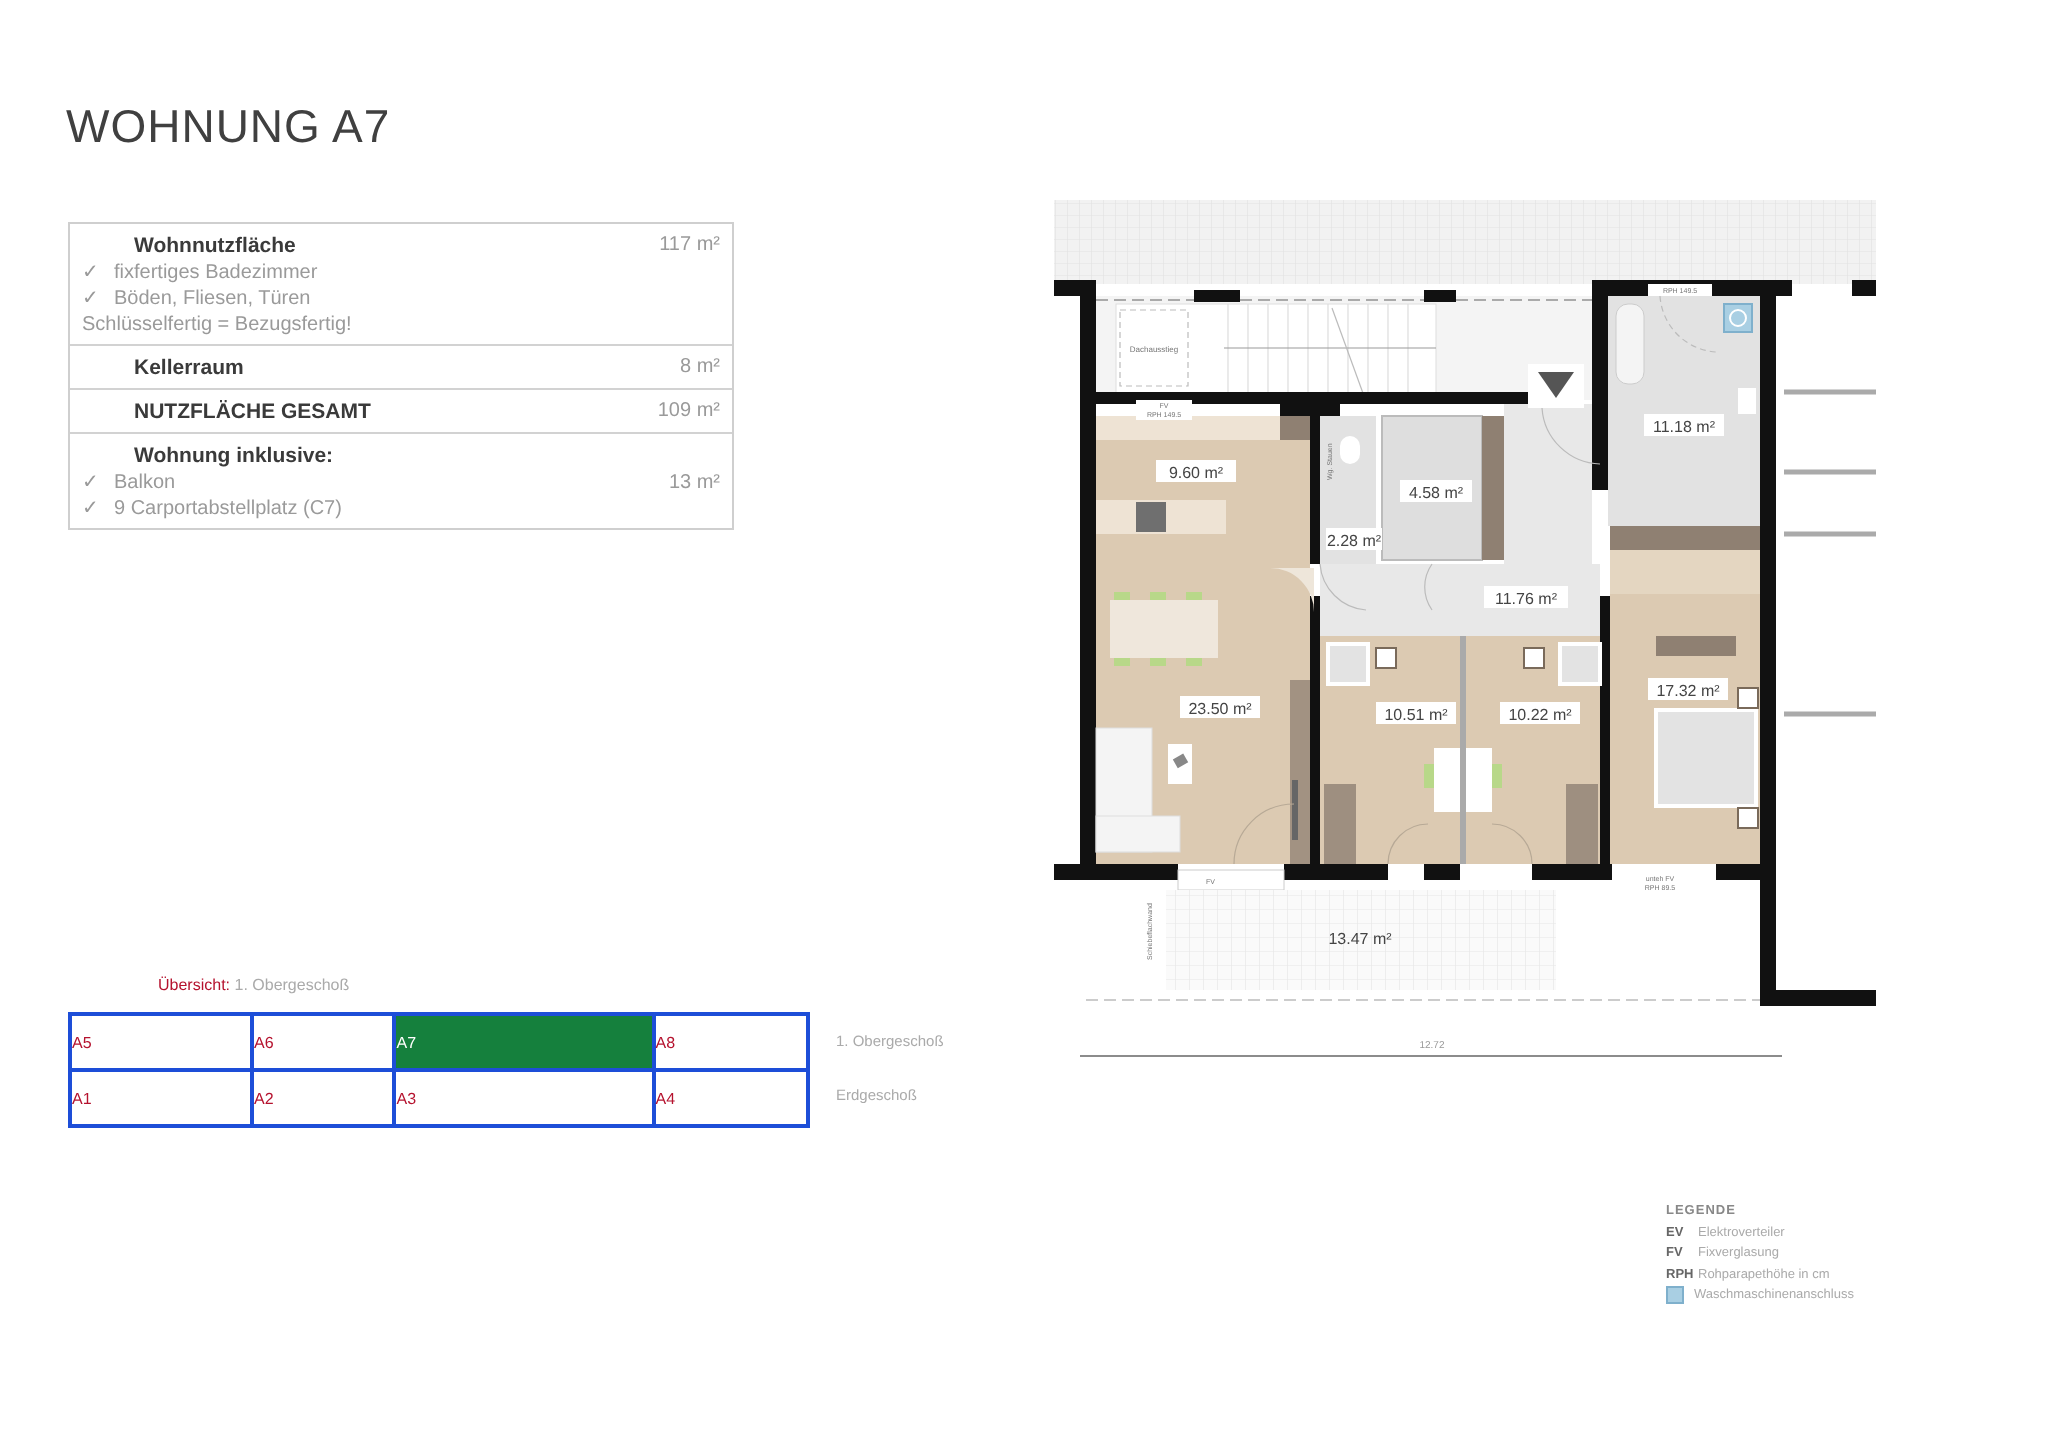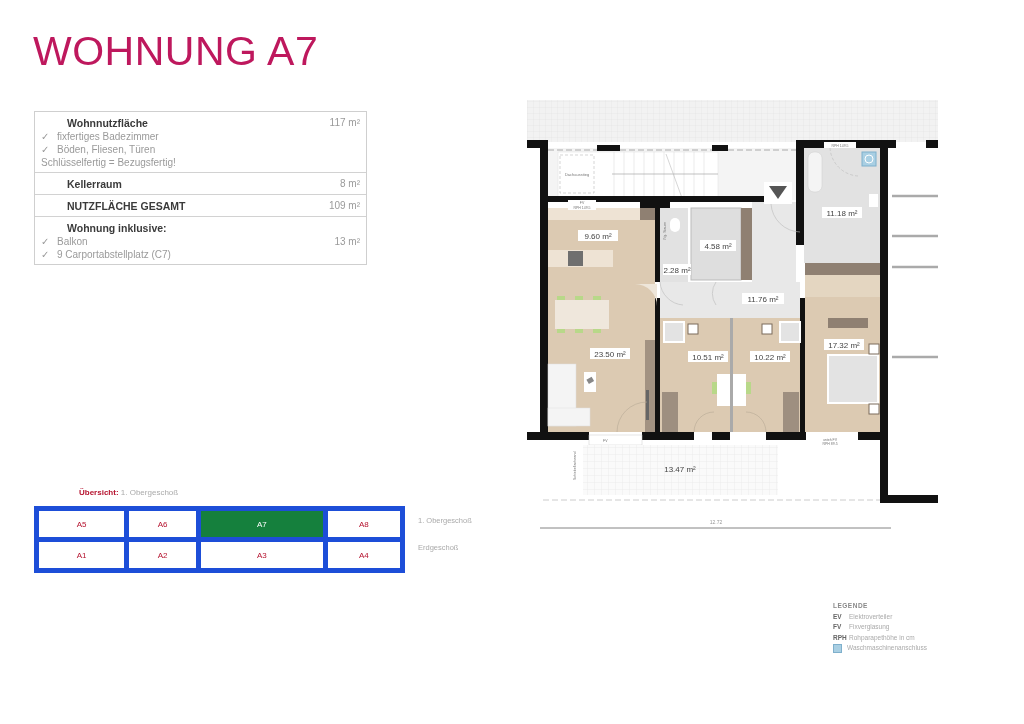--- a/index.html
+++ b/index.html
@@ -1,32 +1,32 @@
 <!DOCTYPE html>
 <html><head>
 <meta charset="utf-8">
 <style>
   html,body{margin:0;padding:0;background:#fff;}
   body{width:1024px;height:724px;position:relative;overflow:hidden;font-family:"Liberation Sans",sans-serif;color:#3a3a3a;}
-  .title{position:absolute;left:33px;top:28px;font-size:41px;color:#be185d;letter-spacing:0.5px;font-weight:normal;}
+  .title{position:absolute;left:33px;top:50px;font-size:23px;color:#404040;letter-spacing:0.5px;font-weight:normal;}
   .info{position:absolute;left:34px;top:111px;width:333px;border:1.5px solid #cfcfcf;box-sizing:border-box;}
   .sec{border-bottom:1.5px solid #d2d2d2;padding:4px 6px 3px 6px;position:relative;}
   .sec:last-child{border-bottom:none;}
   .sec .h{font-weight:bold;font-size:10.5px;color:#3a3a3a;line-height:14px;margin-left:26px;}
   .sec .v{position:absolute;right:6px;top:5px;font-size:10px;color:#9a9a9a;}
   .sec .li{font-size:10px;color:#9a9a9a;line-height:13px;}
   .sec .li .ck{display:inline-block;width:16px;}
   .sec .note{font-size:10px;color:#9a9a9a;line-height:13px;}
   .price .h{margin-top:6px;}
   .price .v{color:#3a3a3a;font-weight:bold;top:11px;font-size:10.5px;}
   .price{padding-bottom:14px;}
   .overview-label{position:absolute;left:34px;top:488px;font-size:8px;color:#aaa;}
-  .overview-label b{color:#b5122e;font-weight:bold;padding-left:45px;}
+  .overview-label b{color:#b5122e;font-weight:normal;padding-left:45px;}
   .grid{position:absolute;left:34px;top:506px;width:371px;border-collapse:collapse;}
-  .grid td{border:5px solid #1d4ed8;height:26px;text-align:center;font-size:8px;color:#b5122e;padding:0;}
+  .grid td{border:2px solid #1d4ed8;height:26px;text-align:left;font-size:8px;color:#b5122e;padding:0;}
   .grid td.active{background:#15803d;color:#fff;}
   .floorlab{position:absolute;left:418px;font-size:7.5px;color:#aaa;}
   .legend{position:absolute;left:833px;top:601px;font-size:6.5px;color:#aaa;line-height:10.5px;}
   .legend .lh{color:#888;font-weight:bold;letter-spacing:0.5px;}
   .legend b{color:#666;display:inline-block;width:16px;}
   .legend .wm{display:inline-block;width:9px;height:9px;background:#a9cfe3;border:1px solid #7fb0cc;vertical-align:middle;margin-right:5px;box-sizing:border-box;}
   .plan{position:absolute;left:0;top:0;}
 </style>
 </head>
 <body>

